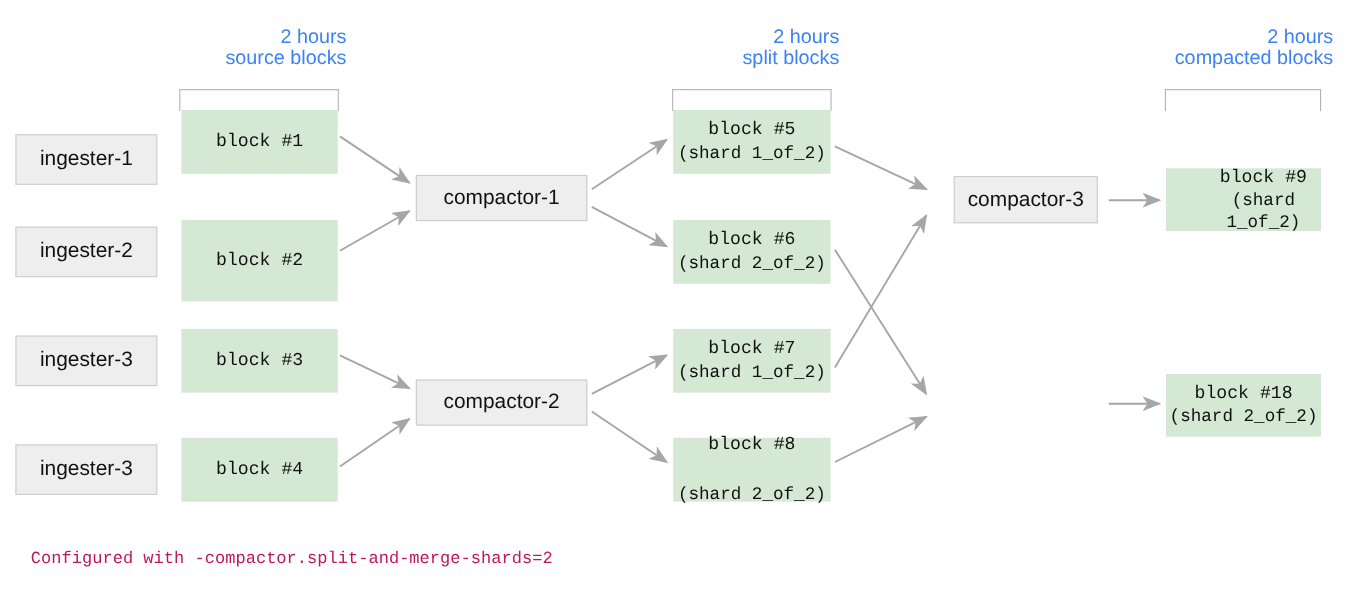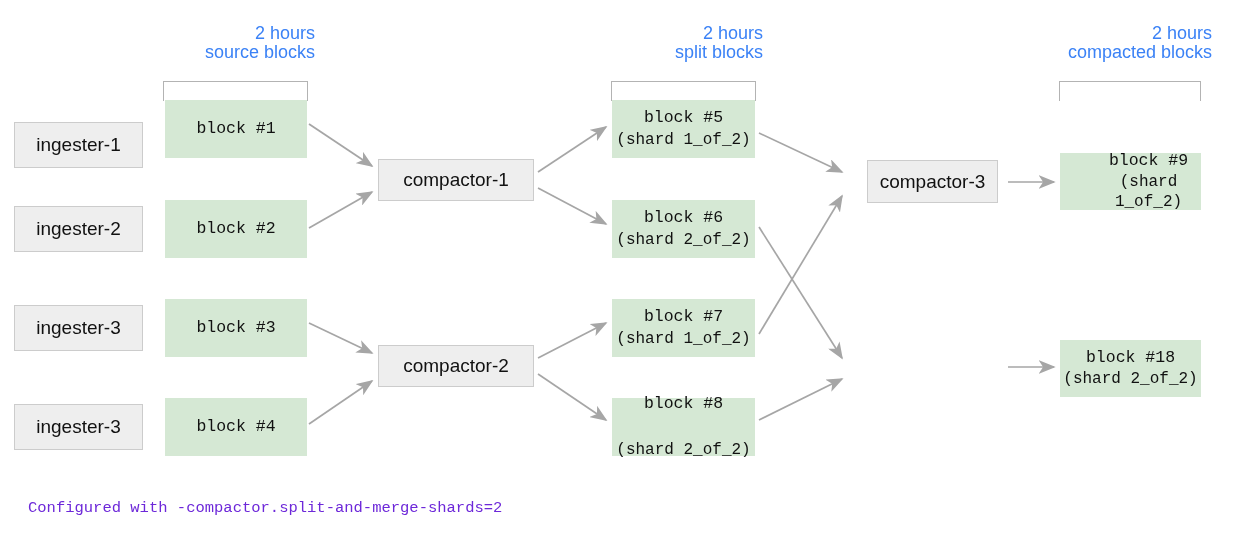--- a/index.html
+++ b/index.html
@@ -78,21 +78,21 @@
     border-left: 1.5px solid #b3b3b3;
     border-top: 1.5px solid #b3b3b3;
     border-right: 1.5px solid #b3b3b3;
     border-bottom: none;
     background: transparent;
   }
   .footer-note {
     position: absolute;
     font-family: "Liberation Mono", monospace;
     font-size: 15.5px;
-    color: #6d28d9;
+    color: #be185d;
     white-space: nowrap;
   }
 </style>
 </head>
 <body>
 
 <div id="canvas">
 
   <div class="col-header" style="left:155px; top:24px; width:160px;">
     <div>2 hours</div>
@@ -122,21 +122,21 @@
   <div class="node service-box" style="left:14px; top:305px; width:129px; height:46px;">
     <span>ingester-3</span>
   </div>
   <div class="node service-box" style="left:14px; top:404px; width:129px; height:46px;">
     <span>ingester-3</span>
   </div>
 
   <div class="node block-box" style="left:165px; top:100px; width:142px; height:58px;">
     <span class="block-title">block #1</span>
   </div>
-  <div class="node block-box" style="left:165px; top:200px; width:142px; height:58px;">
+  <div class="node block-box" style="left:165px; top:200px; width:142px; height:74px;">
     <span class="block-title">block #2</span>
   </div>
   <div class="node block-box" style="left:165px; top:299px; width:142px; height:58px;">
     <span class="block-title">block #3</span>
   </div>
   <div class="node block-box" style="left:165px; top:398px; width:142px; height:58px;">
     <span class="block-title">block #4</span>
   </div>
 
   <div class="node service-box" style="left:378px; top:159px; width:156px; height:42px;">

